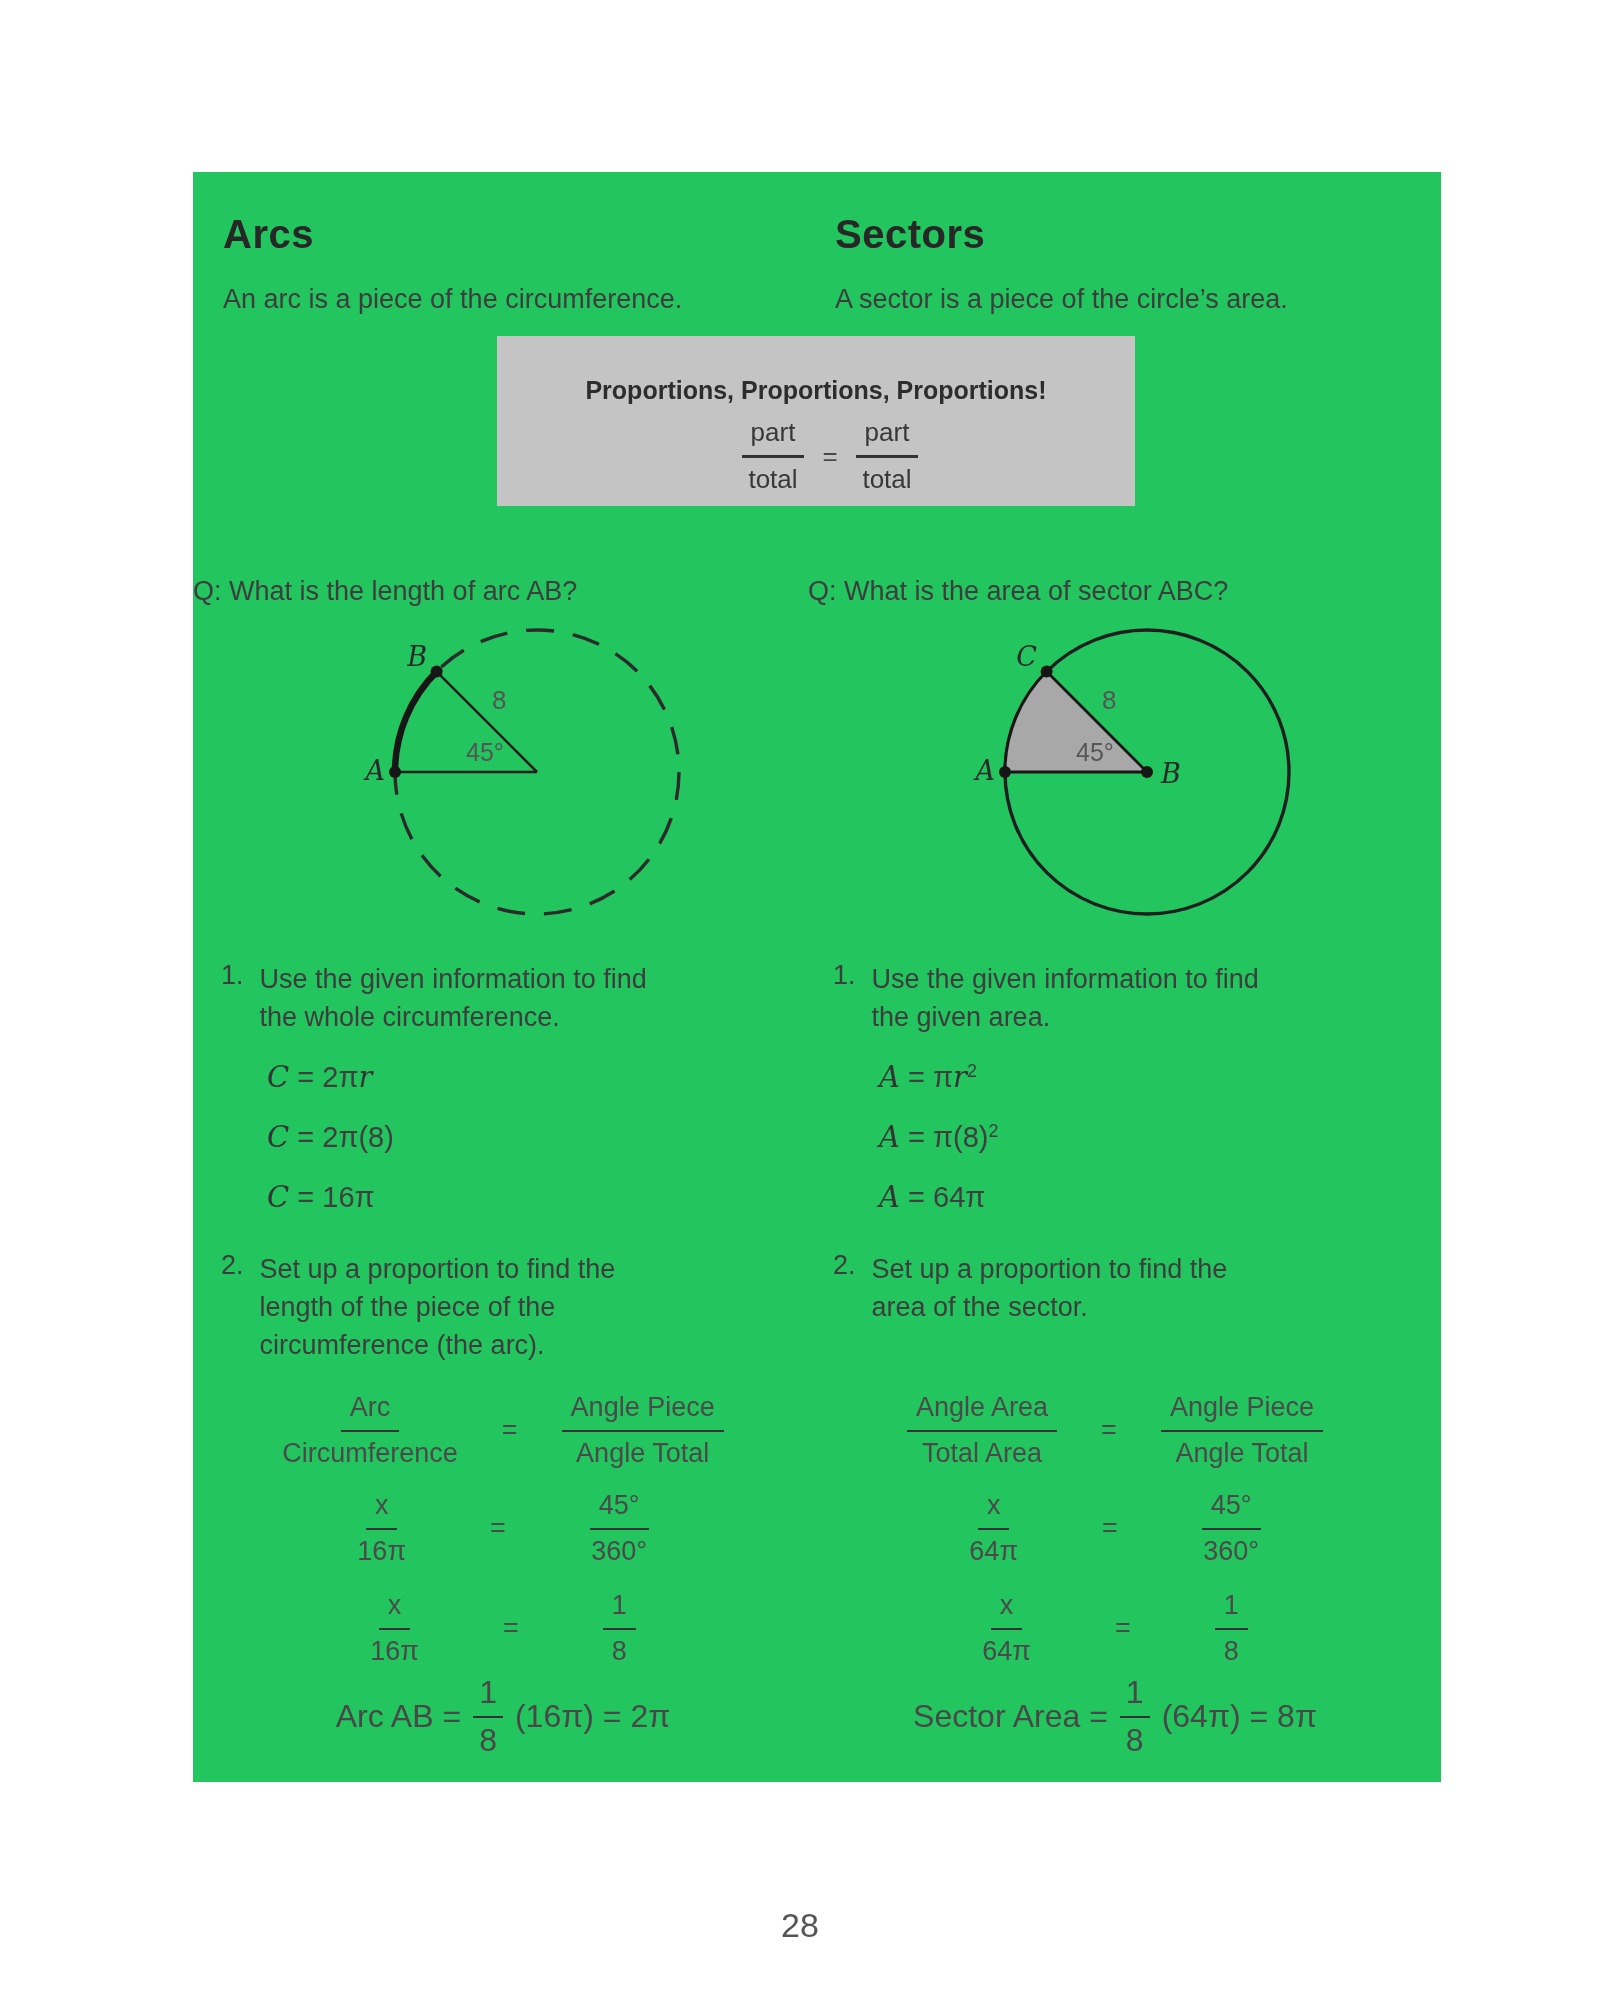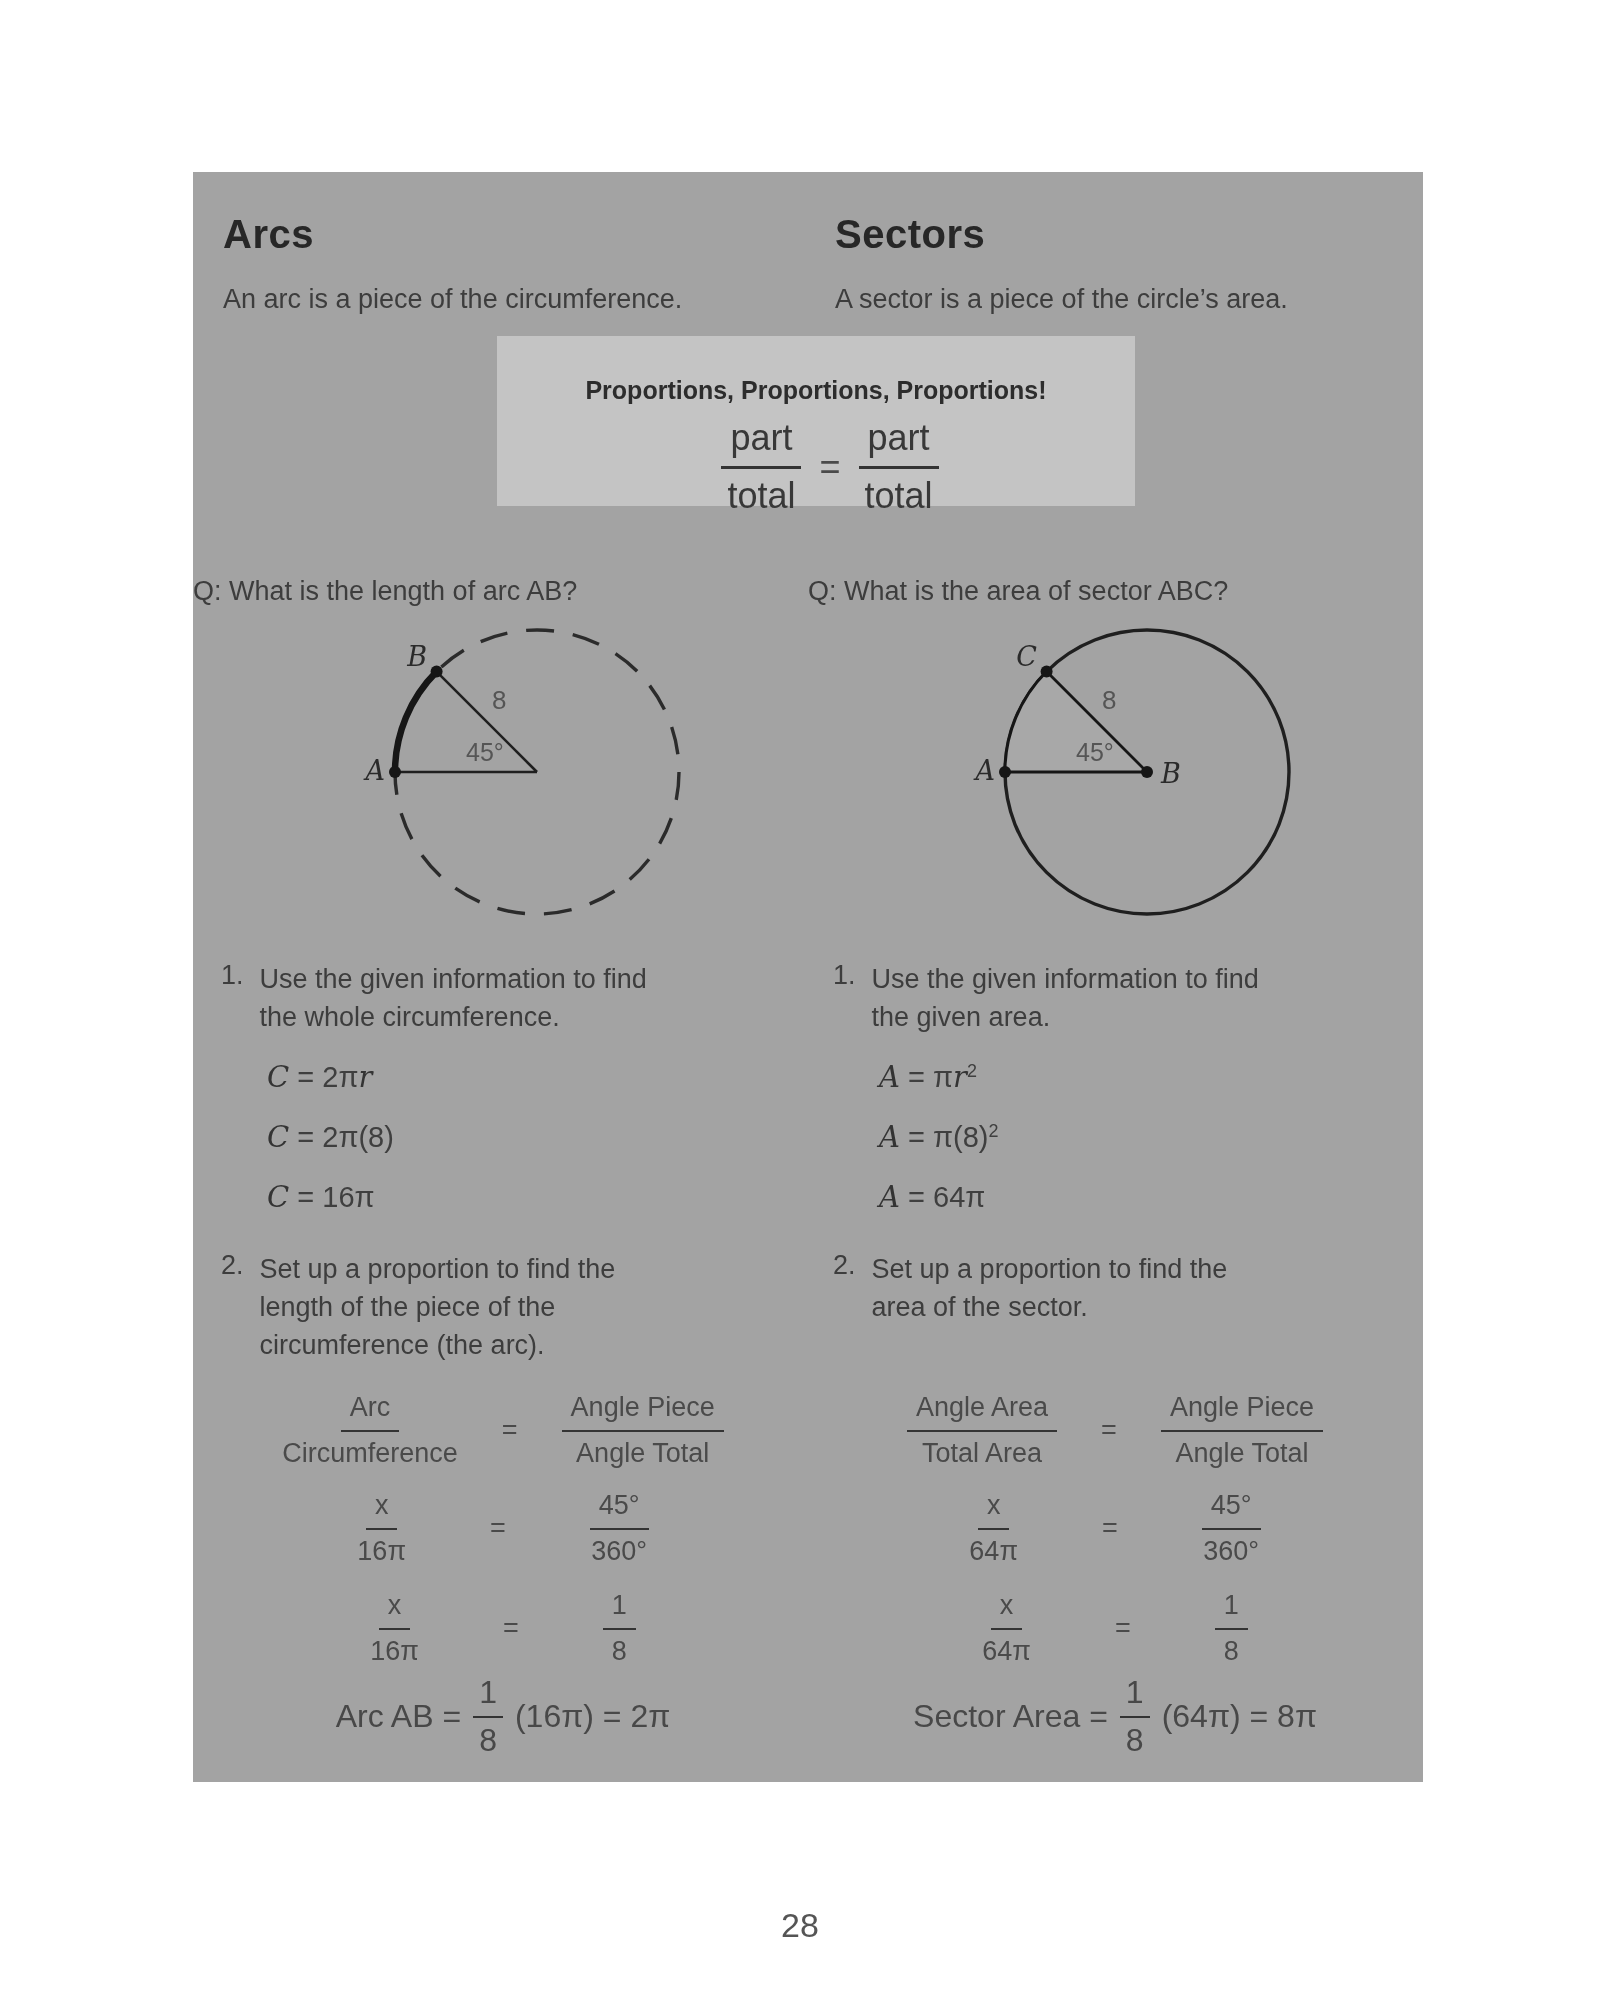--- a/index.html
+++ b/index.html
@@ -2,36 +2,37 @@
 <html><head>
 <meta charset="utf-8">
 <style>
   html,body { margin:0; padding:0; background:#ffffff; }
   .page {
     position:relative; width:1600px; height:2000px; background:#ffffff;
     font-family:"Liberation Sans", sans-serif; color:#3d3d3d; overflow:hidden;
   }
   .panel {
     position:absolute; left:193px; top:172px; width:1230px; height:1610px;
-    background:#a3a3a3;
+    background:#22c55e;
+    padding-left:18px;
   }
   .abs { position:absolute; }
   .col-head {
     font-size:40px; font-weight:800; color:#272727; letter-spacing:0.5px;
   }
   .intro { font-size:27px; color:#3d3d3d; }
   .prop-box {
     position:absolute; left:304px; top:164px; width:638px; height:170px;
     background:#c4c4c4;
   }
   .prop-title {
     text-align:center; padding-top:40px; font-size:25px; font-weight:700; color:#2d2d2d;
   }
   .eqrow { display:flex; justify-content:center; align-items:center; }
-  .boxrow { margin-top:12px; gap:18px; font-size:36px; color:#383838;margin-left:28px; }
+  .boxrow { margin-top:12px; gap:18px; font-size:26px; color:#383838;margin-left:28px; }
   .fr { display:inline-flex; flex-direction:column; align-items:center; }
   .fr .n { padding:0 9px 7px; border-bottom:3px solid #333333; }
   .fr .d { padding-top:6px; }
   .question { font-size:27px; text-align:left; color:#3d3d3d;margin-top:24px; }
   .diagram { position:absolute; width:420px; height:330px; }
   .step { display:flex; gap:16px; font-size:27px; color:#3d3d3d; }
   .step .lines div { line-height:38px; }
   .formula { font-size:29px; color:#3f3f3f; }
   .var { font-family:"DejaVu Serif", serif; font-style:italic; color:#343434; }
   .sup { font-size:0.62em; vertical-align:0.55em; }

